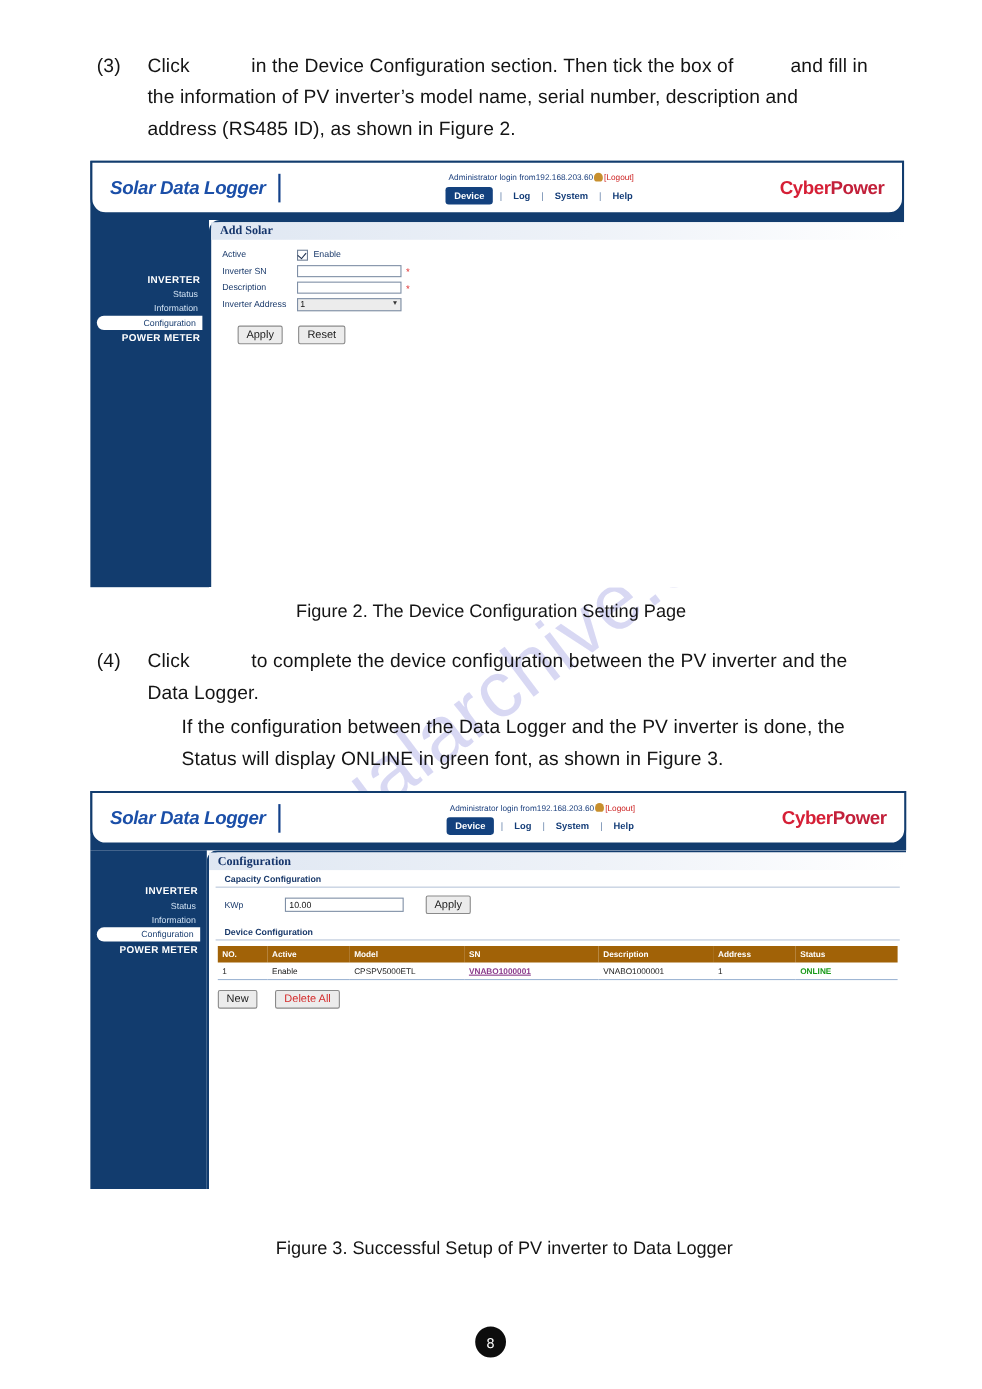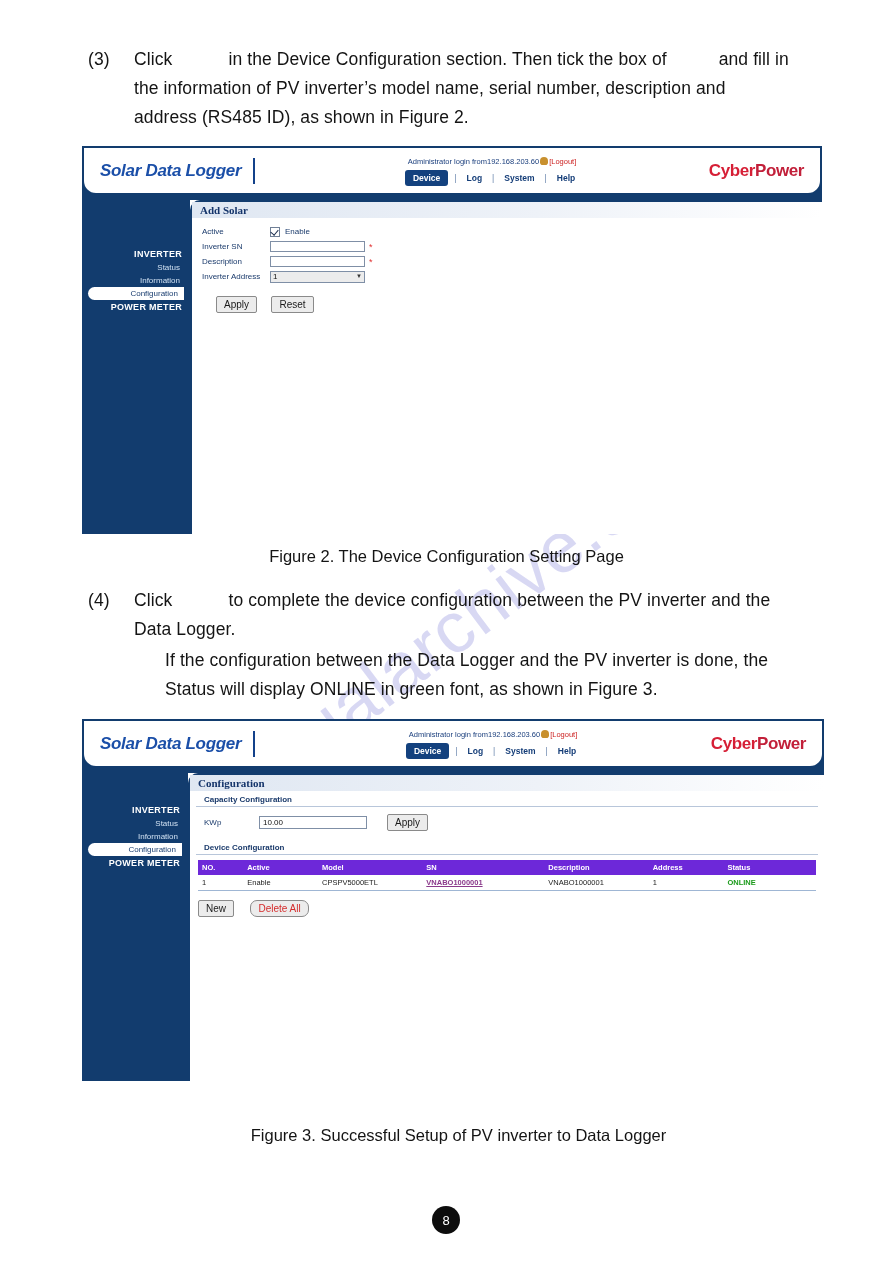--- a/index.html
+++ b/index.html
@@ -305,32 +305,31 @@
     border: 1px solid #8a8a8a;
     background: #ececec;
     font-size: 10px;
     color: #1a1a1a;
     padding: 2px 7px;
     border-radius: 2px;
     box-sizing: border-box;
   }
   .btn.red {
     color: #d42b2b;
-    border-radius: 7px;
   }
 
   
   .tbl {
     width: 100%;
     border-collapse: collapse;
     font-size: 7.5px;
     table-layout: fixed;
   }
   .tbl thead th {
-    background: #6d28d9;
+    background: #a16207;
     color: #ffffff;
     text-align: left;
     font-weight: bold;
     padding: 3px 0 3px 4px;
     font-size: 7.5px;
   }
   .tbl tbody td {
     padding: 3px 0 3px 4px;
     color: #1a1a1a;
     border-bottom: 1px solid #9fb6d4;

